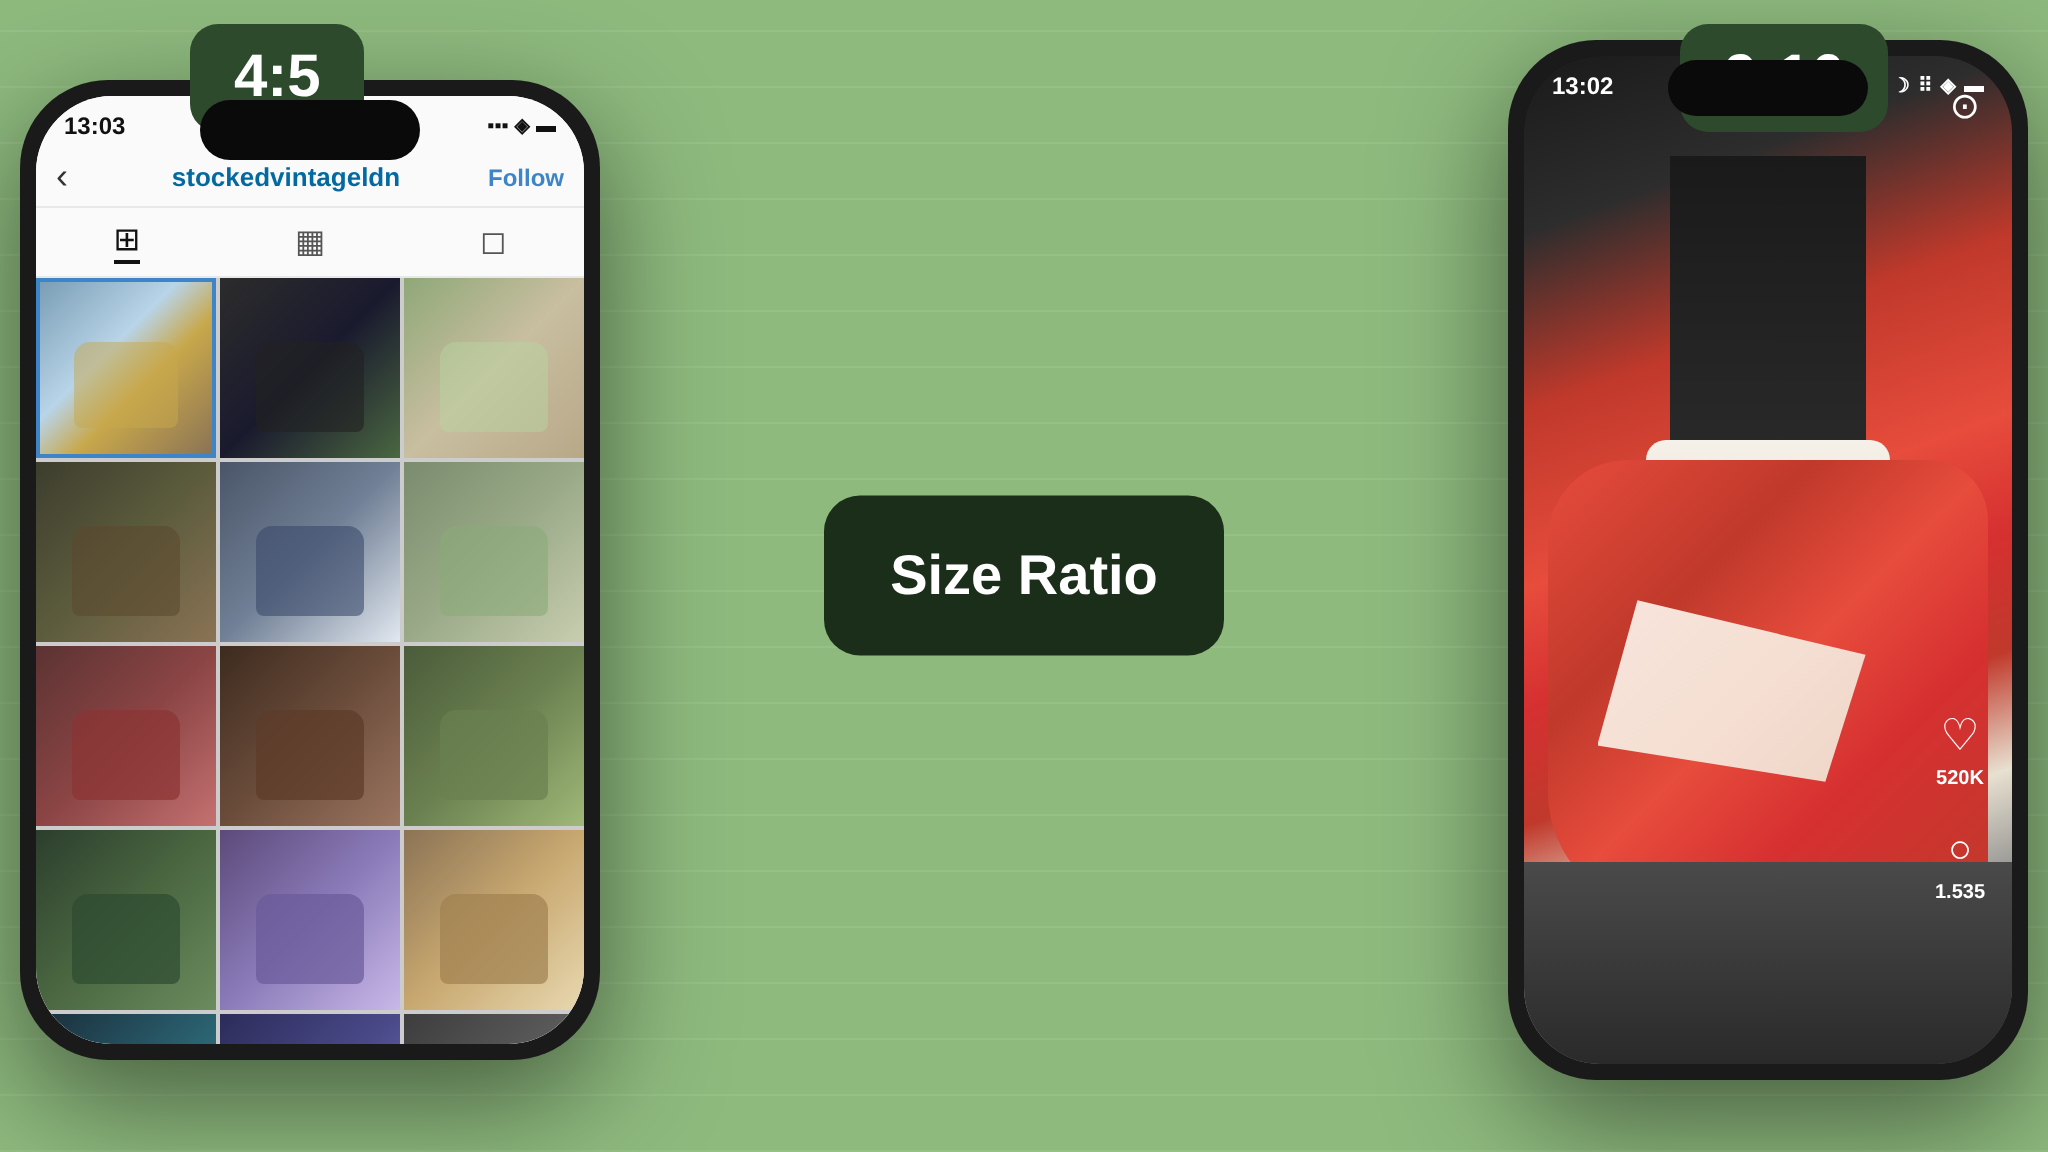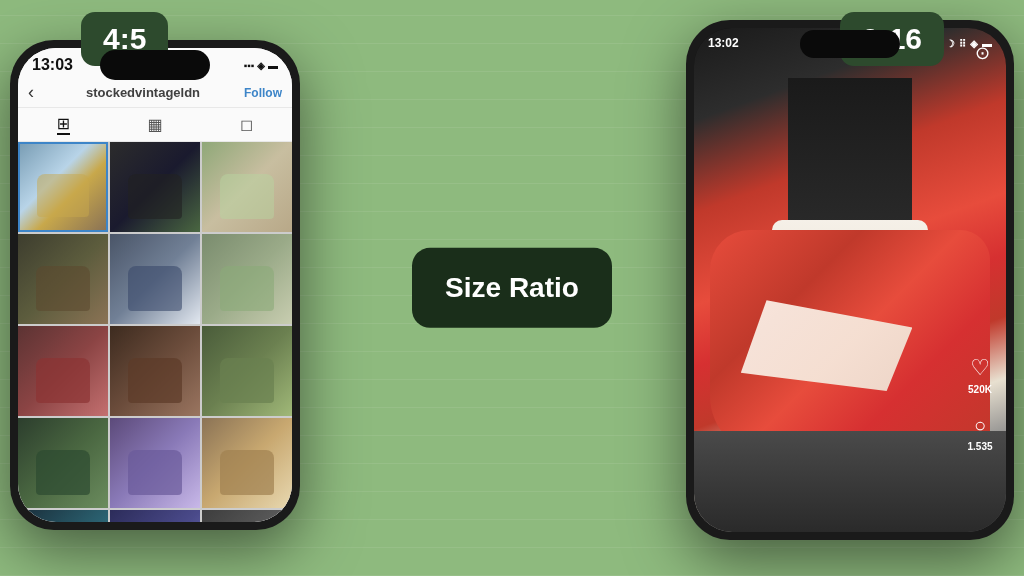--- a/index.html
+++ b/index.html
@@ -65,33 +65,33 @@
     .status-bar-left {
       display: flex;
       justify-content: space-between;
       align-items: center;
       padding: 8px 14px 4px;
       font-size: 11px;
       font-weight: 600;
       color: #111;
       background: #fafafa;
     }
-    .status-bar-left .time { font-size: 16px; font-weight: 700; }
+    .status-bar-left .time { font-size: 12px; font-weight: 700; }
     .status-icons { display: flex; gap: 3px; align-items: center; font-size: 10px; }
 
     
     .nav-bar {
       display: flex;
       align-items: center;
       padding: 4px 10px;
       background: #fafafa;
       border-bottom: 1px solid #e8e8e8;
     }
     .nav-bar .back-arrow { font-size: 18px; color: #333; margin-right: 8px; }
-    .nav-bar .username { font-size: 13px; font-weight: 700; color: #404040; flex: 1; text-align: center; }
+    .nav-bar .username { font-size: 13px; font-weight: 700; color: #0369a1; flex: 1; text-align: center; }
     .nav-bar .follow-btn {
       font-size: 12px;
       font-weight: 700;
       color: #3d85c8;
       background: none;
       border: none;
     }
 
     
     .profile-tabs {
@@ -147,21 +147,21 @@
       width: 60%;
       height: 50%;
       border-radius: 8px 8px 4px 4px;
       opacity: 0.7;
     }
 
     
     .phone-right {
       right: 10px;
       top: 20px;
-      width: 328px;
+      width: 260px;
       height: 520px;
     }
     .phone-right .dynamic-island {
       width: 100px;
       height: 28px;
     }
     .phone-right .screen {
       position: absolute;
       inset: 8px;
       background: #111;
@@ -444,21 +444,21 @@
     </div>
 
   </div>
 </div>
 
 <div style="position:absolute; left:50%; top:0; transform:translateX(-50%); display:flex; flex-direction:column; align-items:center; gap:140px;">
 
   
 </div>
 
-<div style="position:absolute; left:81px; top:12px;">
+<div style="position:absolute; left:95px; top:12px;">
   <div style="background:#2d4a2d; color:white; font-size:30px; font-weight:900; padding:10px 22px; border-radius:14px;">
     <span>4:5</span>
   </div>
 </div>
 
 <div style="position:absolute; right:80px; top:12px;">
   <div style="background:#2d4a2d; color:white; font-size:30px; font-weight:900; padding:10px 22px; border-radius:14px;">
     <span>9:16</span>
   </div>
 </div>

